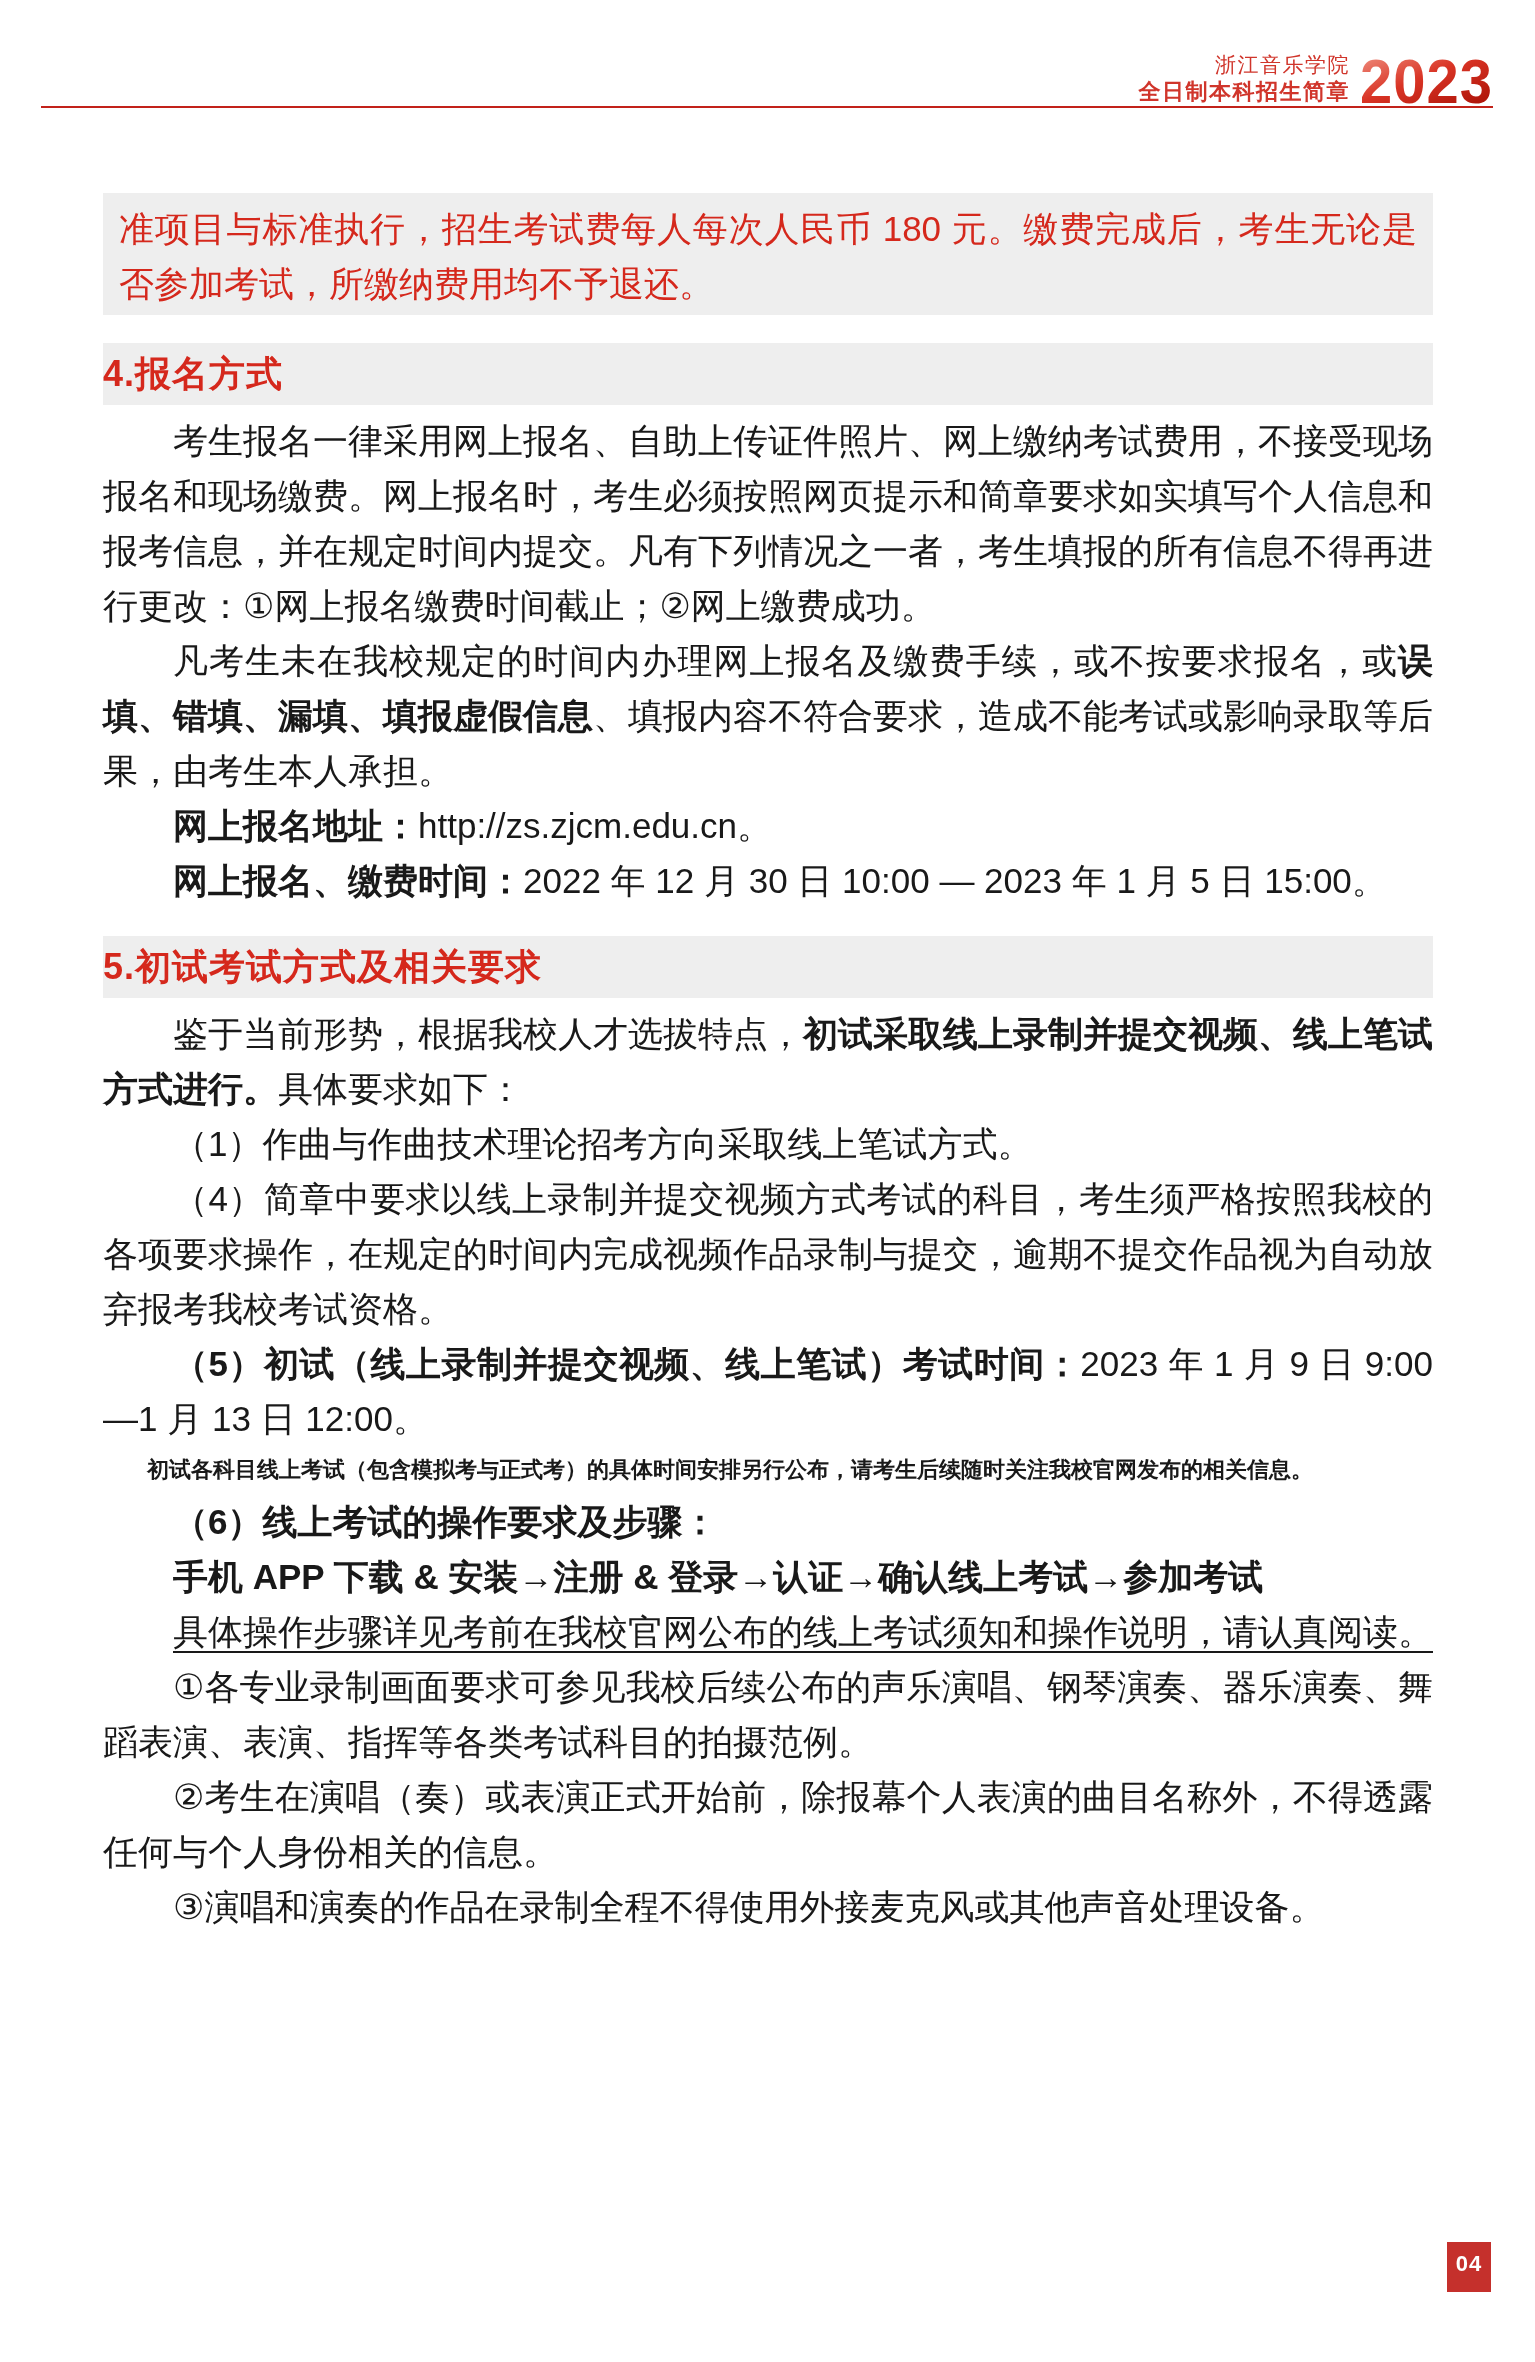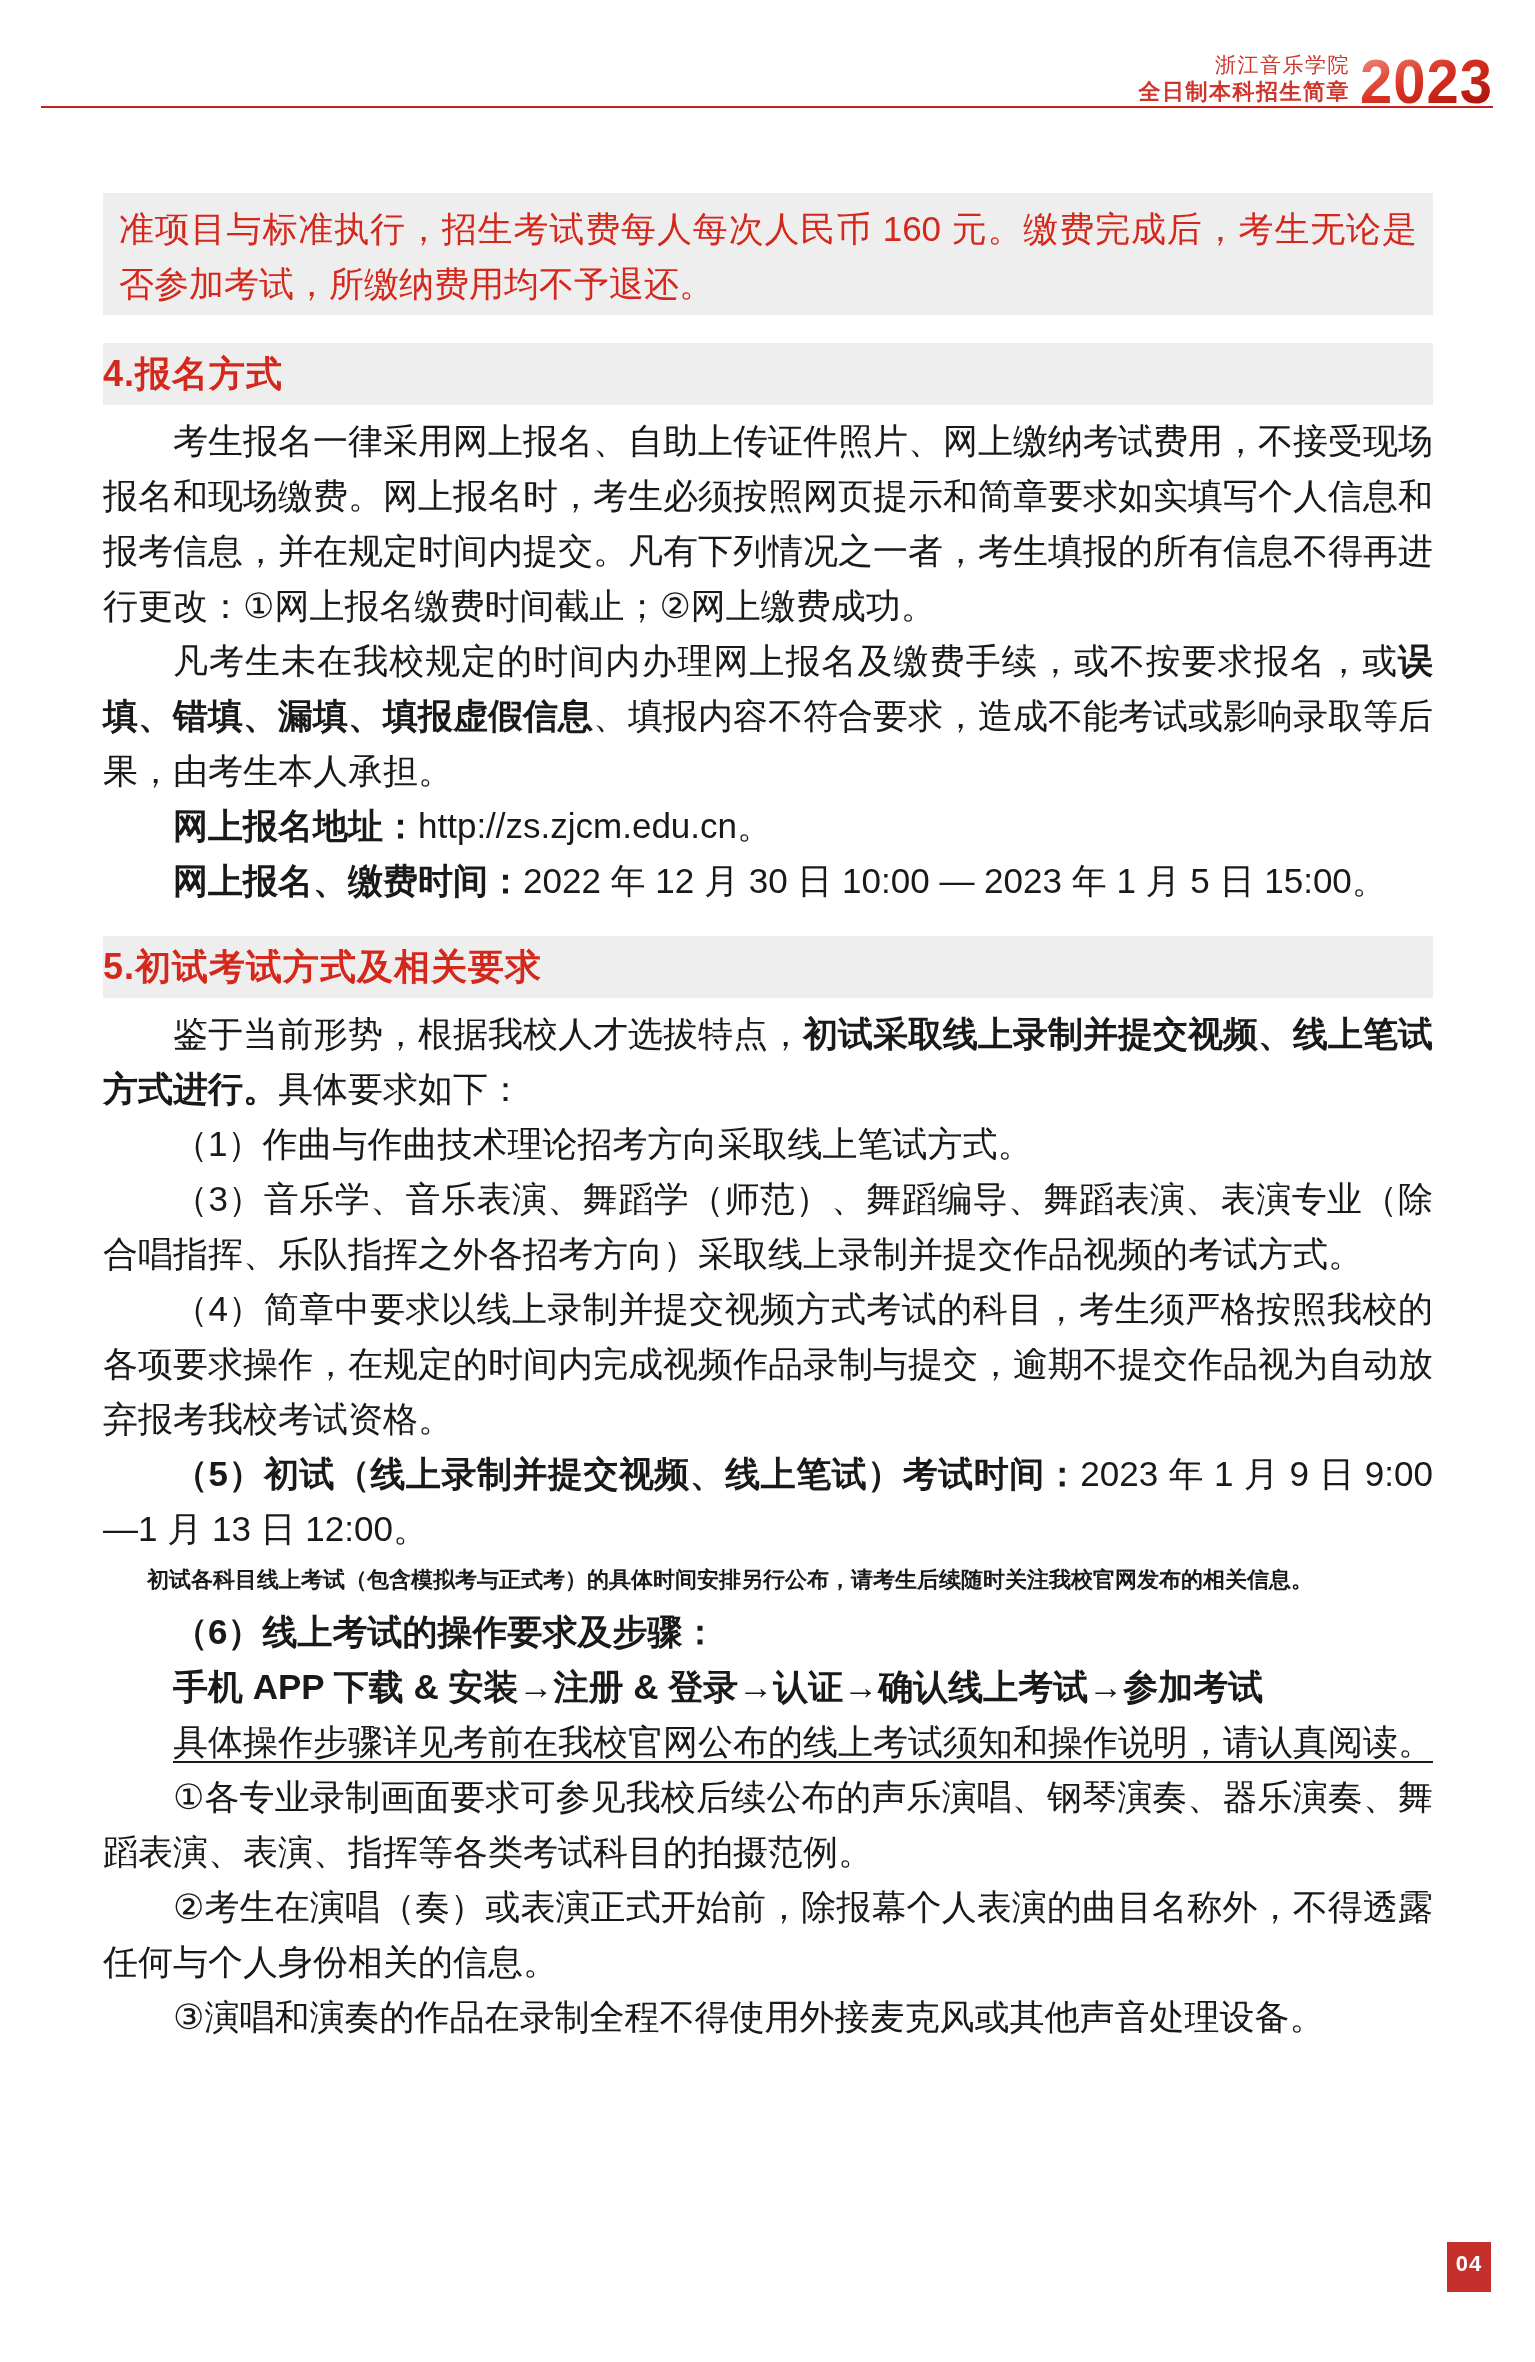--- a/index.html
+++ b/index.html
@@ -73,34 +73,33 @@
 
 <div class="header">
   <div class="header-titles">
     <div class="header-school">浙江音乐学院</div>
     <div class="header-brochure">全日制本科招生简章</div>
   </div>
   <div class="header-year">2023</div>
 </div>
 
 <div id="content">
-    <p class="banner"><span class="">准项目与标准执行，招生考试费每人每次人民币 160 元。缴费完成后，考生无论是否参加考试，所缴纳费用均不予退还。</span></p>
+    <p class="banner"><span class="">准项目与标准执行，招生考试费每人每次人民币 180 元。缴费完成后，考生无论是否参加考试，所缴纳费用均不予退还。</span></p>
     <div class="section-bar">
       <span class="section-title">4.报名方式</span>
     </div>
     <p class="para indent"><span class="">考生报名一律采用网上报名、自助上传证件照片、网上缴纳考试费用，不接受现场报名和现场缴费。网上报名时，考生必须按照网页提示和简章要求如实填写个人信息和报考信息，并在规定时间内提交。凡有下列情况之一者，考生填报的所有信息不得再进行更改：①网上报名缴费时间截止；②网上缴费成功。</span></p>
     <p class="para indent"><span class="">凡考生未在我校规定的时间内办理网上报名及缴费手续，或不按要求报名，或</span><span class="seg-b ">误填、错填、漏填、填报虚假信息</span><span class="">、填报内容不符合要求，造成不能考试或影响录取等后果，由考生本人承担。</span></p>
     <p class="para indent"><span class="seg-b ">网上报名地址：</span><span class="">http://zs.zjcm.edu.cn。</span></p>
     <p class="para indent"><span class="seg-b ">网上报名、缴费时间：</span><span class="">2022 年 12 月 30 日 10:00 — 2023 年 1 月 5 日 15:00。</span></p>
     <div class="section-bar">
       <span class="section-title">5.初试考试方式及相关要求</span>
     </div>
     <p class="para indent"><span class="">鉴于当前形势，根据我校人才选拔特点，</span><span class="seg-b ">初试采取线上录制并提交视频、线上笔试方式进行。</span><span class="">具体要求如下：</span></p>
     <p class="para indent"><span class="">（1）作曲与作曲技术理论招考方向采取线上笔试方式。</span></p>
-    <p class="para indent"><span class="">（3）音乐学、音乐表演、舞蹈学（师范）、舞蹈编导、舞蹈表演、表演专业（除合唱指挥、乐队指挥之外各招考方向）采取线上录制并提交作品视频的考试方式。</span></p>
     <p class="para indent"><span class="">（4）简章中要求以线上录制并提交视频方式考试的科目，考生须严格按照我校的各项要求操作，在规定的时间内完成视频作品录制与提交，逾期不提交作品视为自动放弃报考我校考试资格。</span></p>
     <p class="para indent"><span class="seg-b ">（5）初试（线上录制并提交视频、线上笔试）考试时间：</span><span class="">2023 年 1 月 9 日 9:00—1 月 13 日 12:00。</span></p>
     <p class="para indent small"><span class="seg-b ">初试各科目线上考试（包含模拟考与正式考）的具体时间安排另行公布，请考生后续随时关注我校官网发布的相关信息。</span></p>
     <p class="para indent"><span class="seg-b ">（6）线上考试的操作要求及步骤：</span></p>
     <p class="para indent"><span class="seg-b ">手机 APP 下载 &amp; 安装→注册 &amp; 登录→认证→确认线上考试→参加考试</span></p>
     <p class="para indent"><span class="seg-u">具体操作步骤详见考前在我校官网公布的线上考试须知和操作说明，请认真阅读。</span></p>
     <p class="para indent"><span class="">①各专业录制画面要求可参见我校后续公布的声乐演唱、钢琴演奏、器乐演奏、舞蹈表演、表演、指挥等各类考试科目的拍摄范例。</span></p>
     <p class="para indent"><span class="">②考生在演唱（奏）或表演正式开始前，除报幕个人表演的曲目名称外，不得透露任何与个人身份相关的信息。</span></p>
     <p class="para indent"><span class="">③演唱和演奏的作品在录制全程不得使用外接麦克风或其他声音处理设备。</span></p>
   </div>

